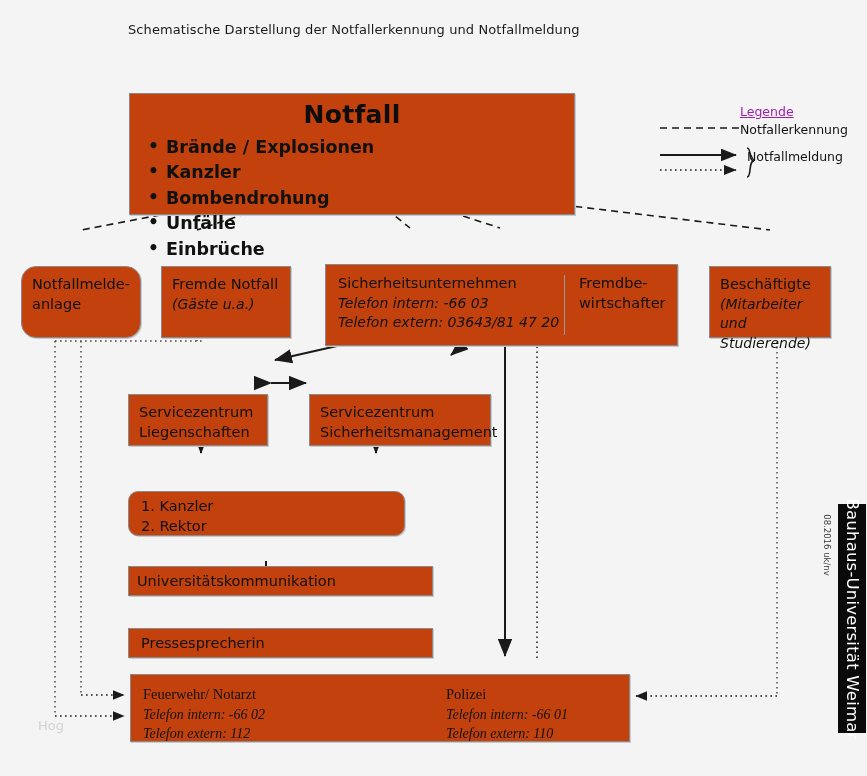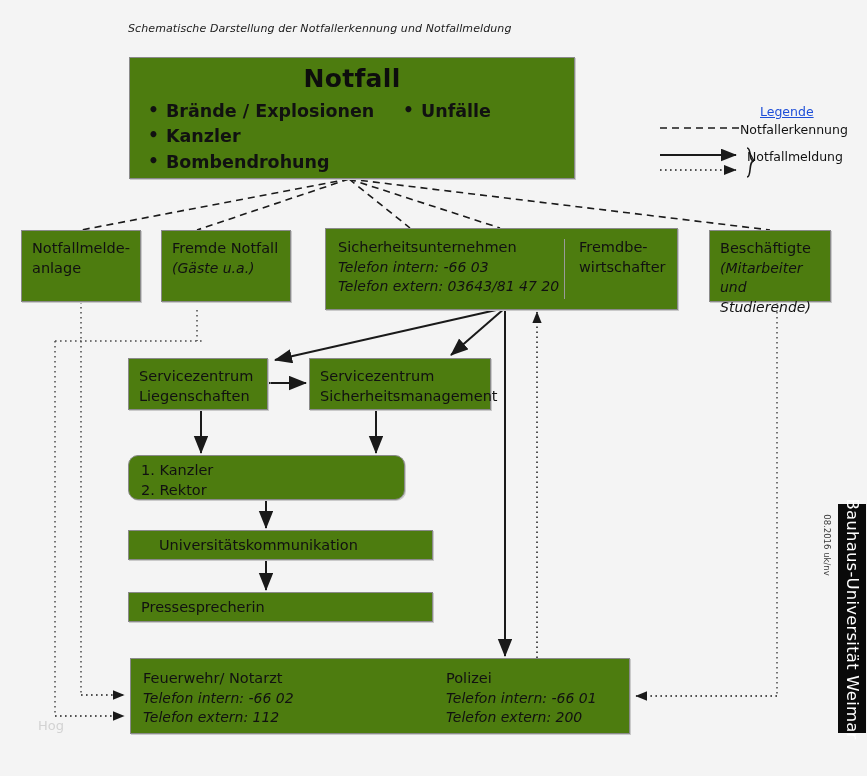--- a/index.html
+++ b/index.html
@@ -15,50 +15,50 @@
     overflow:hidden;
   }
   #wires{
     position:absolute;
     left:0; top:0;
     width:867px; height:776px;
     pointer-events:none;
   }
   .box{
     position:absolute;
-    background:#4d7c0f;
+    background:#c2410c;
     border:1px solid #8a8a8a;
     box-shadow:1px 1px 0 0 #c9c9c9;
     box-sizing:border-box;
+    margin-top:36px;
   }
   .pad{ padding:8px 10px; }
   .ttl{ font-size:14.5px; color:#111; line-height:1.35; }
   .it{ font-style:italic; font-size:14px; color:#111; line-height:1.4; }
 
   
   #caption{
     position:absolute;
     left:128px; top:22px;
-    font-style:italic;
-    font-size:11px;
+    font-size:13px;
     color:#1a1a1a;
     letter-spacing:.1px;
   }
 
   
   #notfall{ left:129px; top:57px; width:446px; height:122px; }
   #notfall .hd{
     text-align:center;
     font-weight:bold;
     font-size:25px;
     letter-spacing:.3px;
     color:#0d0d0d;
     margin:6px 0 6px 0;
   }
-  #notfall .cols{ display:flex; padding:0 18px; }
+  #notfall .cols{ display:flex; padding:0 18px;flex-direction:column; }
   #notfall .c1{ width:255px; }
   #notfall .c2{ flex:1; }
   #notfall ul{ margin:0; padding:0; list-style:none; }
   #notfall li{
     font-size:17.5px;
     font-weight:bold;
     color:#111;
     line-height:1.45;
     position:relative;
     padding-left:18px;
@@ -66,48 +66,47 @@
   #notfall li:before{
     content:"\2022";
     position:absolute; left:0; top:-1px;
     font-size:17px;
   }
 
   
   #legend{ position:absolute; left:655px; top:100px; width:200px; height:80px; }
   #legend .lt{
     position:absolute; left:85px; top:4px;
-    font-size:12.5px; color:#1d4ed8;
+    font-size:12.5px; color:#a21caf;
     text-decoration:underline;
-    margin-left:20px;
   }
   #legend .l1{ position:absolute; left:85px; top:22px; font-size:12.5px; color:#111; }
   #legend .l2{ position:absolute; left:92px; top:49px; font-size:12.5px; color:#111; }
 
   
-  #b-nma{ left:21px; top:230px; width:120px; height:72px; }
+  #b-nma{ left:21px; top:230px; width:120px; height:72px;border-radius:15px; }
   #b-fremde{ left:161px; top:230px; width:130px; height:72px; }
   #b-sich{ left:325px; top:228px; width:353px; height:82px; }
   #b-sich .inner{ display:flex; height:100%; }
   #b-sich .left{ width:238px; padding:9px 0 0 12px; box-sizing:border-box; }
   #b-sich .divider{ width:1px; background:#9a9a9a; margin:10px 0 10px 0; }
   #b-sich .right{ flex:1; padding:9px 0 0 14px; box-sizing:border-box; }
   #b-besch{ left:709px; top:230px; width:122px; height:72px; }
 
   
   #b-szl{ left:128px; top:358px; width:140px; height:52px; }
   #b-szs{ left:309px; top:358px; width:182px; height:52px; }
 
   
   #b-kanz{ left:128px; top:455px; width:277px; height:45px;border-radius:10px; }
   #b-unikom{ left:128px; top:530px; width:305px; height:30px; }
   #b-presse{ left:128px; top:592px; width:305px; height:30px; }
 
   
-  #b-bottom{ left:130px; top:658px; width:500px; height:76px; }
+  #b-bottom{ left:130px; top:638px; width:500px; height:68px;font-family:Liberation Serif, serif; }
   #b-bottom .inner{ display:flex; height:100%; }
   #b-bottom .left{ width:315px; padding:10px 0 0 12px; box-sizing:border-box; }
   #b-bottom .right{ flex:1; padding:10px 0 0 0; box-sizing:border-box; }
 
   
   #blackbar{
     position:absolute;
     left:838px; top:504px;
     width:28px; height:229px;
     background:#0a0a0a;
@@ -227,20 +226,21 @@
       <div class="c1">
         <ul>
           <li>Brände / Explosionen</li>
           <li>Kanzler</li>
           <li>Bombendrohung</li>
         </ul>
       </div>
       <div class="c2">
         <ul>
           <li>Unfälle</li>
+          <li>Einbrüche</li>
         </ul>
       </div>
     </div>
   </div>
 
   <div id="legend">
     <div class="lt">Legende</div>
     <div class="l1">Notfallerkennung</div>
     <div class="l2">Notfallmeldung</div>
   </div>
@@ -284,39 +284,39 @@
   <div id="b-szs" class="box pad">
     <div class="ttl">Servicezentrum</div>
     <div class="ttl">Sicherheitsmanagement</div>
   </div>
 
   <div id="b-kanz" class="box" style="padding:5px 0 0 12px;">
     <div class="ttl">1. Kanzler</div>
     <div class="ttl">2. Rektor</div>
   </div>
 
-  <div id="b-unikom" class="box" style="padding:5px 0 0 30px;">
+  <div id="b-unikom" class="box" style="padding:5px 0 0 8px;">
     <div class="ttl">Universitätskommunikation</div>
   </div>
 
   <div id="b-presse" class="box" style="padding:5px 0 0 12px;">
     <div class="ttl">Pressesprecherin</div>
   </div>
 
   <div id="b-bottom" class="box">
     <div class="inner">
       <div class="left">
         <div class="ttl">Feuerwehr/ Notarzt</div>
         <div class="it">Telefon intern: -66 02</div>
         <div class="it">Telefon extern: 112</div>
       </div>
       <div class="right">
         <div class="ttl">Polizei</div>
         <div class="it">Telefon intern: -66 01</div>
-        <div class="it">Telefon extern: 200</div>
+        <div class="it">Telefon extern: 110</div>
       </div>
     </div>
   </div>
 
   <div id="datecode">
     <span>08.2016 uk/nv</span>
   </div>
   <div id="blackbar">
     <span>Bauhaus-Universität Weimar</span>
   </div>

